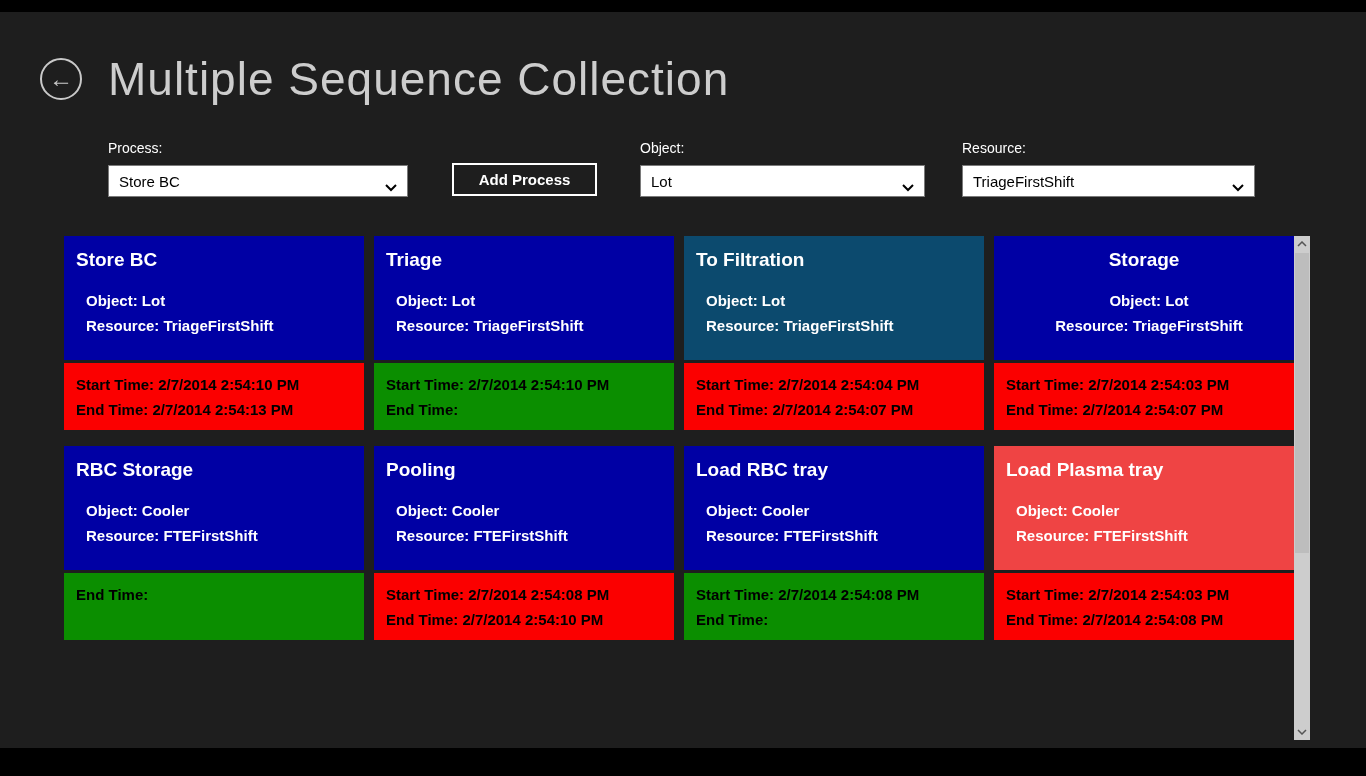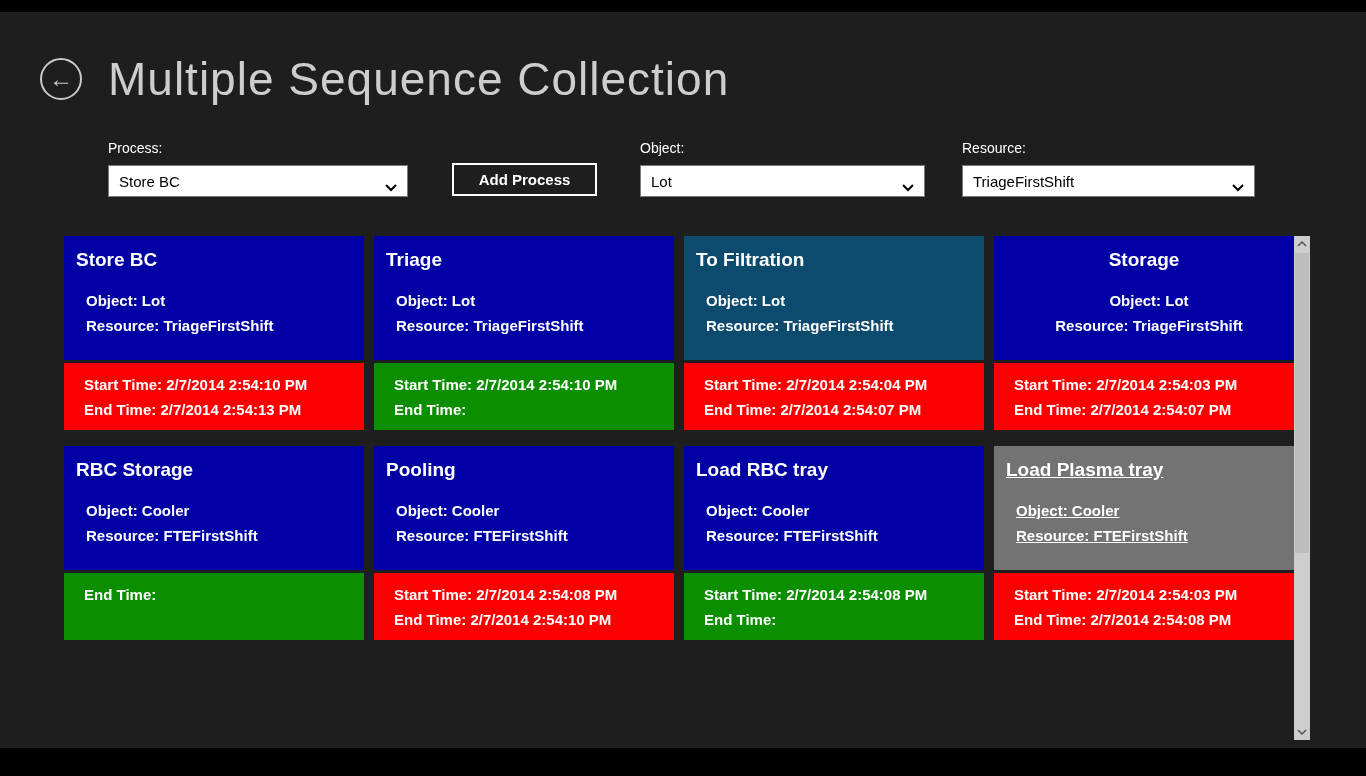--- a/index.html
+++ b/index.html
@@ -33,21 +33,21 @@
              cursor:pointer; }
 
   
   .grid { position:absolute; left:64px; top:236px; width:1230px;
           display:grid; grid-template-columns:repeat(4,300px); column-gap:10px; row-gap:16px; }
   .card { display:flex; flex-direction:column; cursor:pointer; }
   .card-top { height:124px; padding:13px 12px 0 12px; color:#ffffff; }
   .card-title { font-size:19px; font-weight:700; margin-bottom:17px; }
   .card-line { font-size:15px; font-weight:700; line-height:25px; white-space:nowrap; }
   .card-top .card-line { margin-left:10px; }
-  .card-time { margin-top:3px; height:67px; padding:9px 12px 0 20px; color:#ffffff; }
+  .card-time { margin-top:3px; height:67px; padding:9px 12px 0 12px; color:#000000; }
 
   
   .scrollbar { position:absolute; left:1294px; top:236px; width:16px; height:504px;
                background:#cdcdcd; }
   .sb-arrow { position:absolute; left:0; width:16px; height:16px; display:flex;
               align-items:center; justify-content:center; cursor:pointer; }
   .sb-up { top:0; } .sb-down { bottom:0; }
   .sb-thumb { position:absolute; left:1px; top:17px; width:14px; height:300px;
               background:#bdbdbd; cursor:pointer; }
 </style>
@@ -183,21 +183,21 @@
         <div class="card-line"><span>Object:</span> <span>Cooler</span></div>
         <div class="card-line"><span>Resource:</span> <span>FTEFirstShift</span></div>
       </div>
       <div class="card-time" style="background: rgb(11, 142, 0);">
         <div class="card-line"><span>Start Time:</span> <span>2/7/2014 2:54:08 PM</span></div>
         <div class="card-line"><span>End Time:</span> <span></span></div>
       </div>
     </div>
 
     <div class="card">
-      <div class="card-top" style="background: #737373; text-decoration: underline;">
+      <div class="card-top" style="background: #ef4444;">
         <div class="card-title">Load Plasma tray</div>
         <div class="card-line"><span>Object:</span> <span>Cooler</span></div>
         <div class="card-line"><span>Resource:</span> <span>FTEFirstShift</span></div>
       </div>
       <div class="card-time" style="background: rgb(251, 0, 0);">
         <div class="card-line"><span>Start Time:</span> <span>2/7/2014 2:54:03 PM</span></div>
         <div class="card-line"><span>End Time:</span> <span>2/7/2014 2:54:08 PM</span></div>
       </div>
     </div>
 

